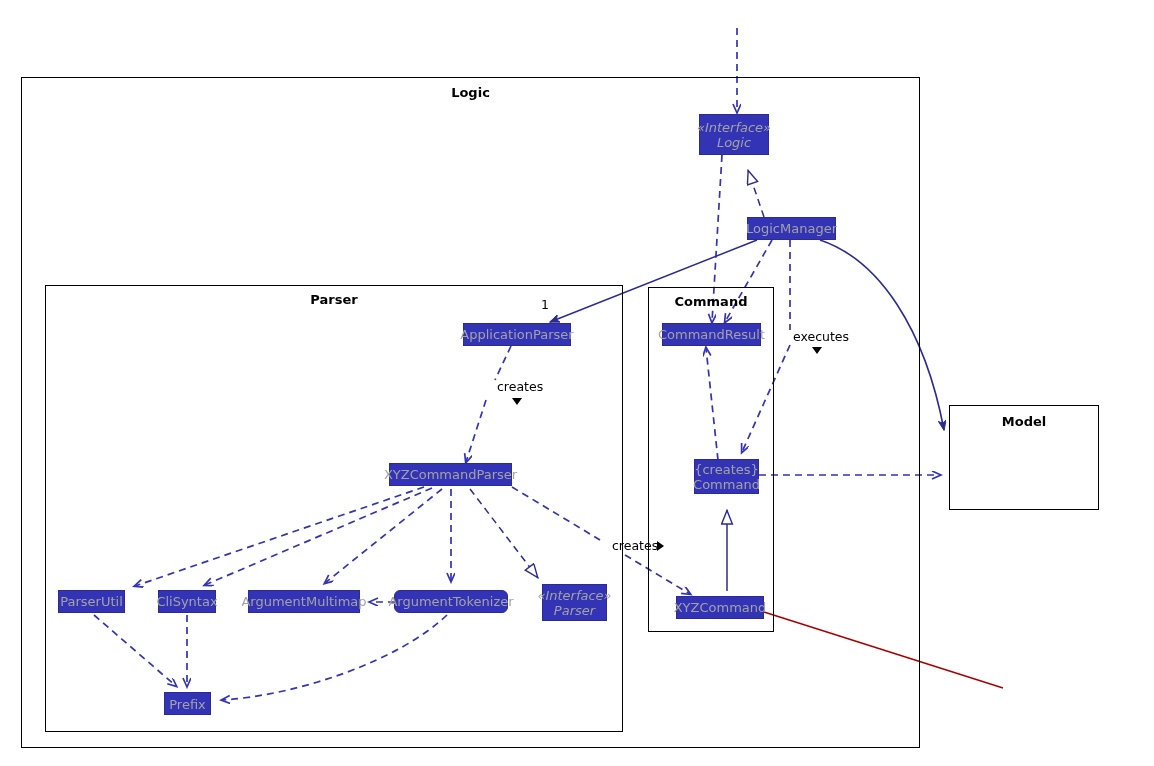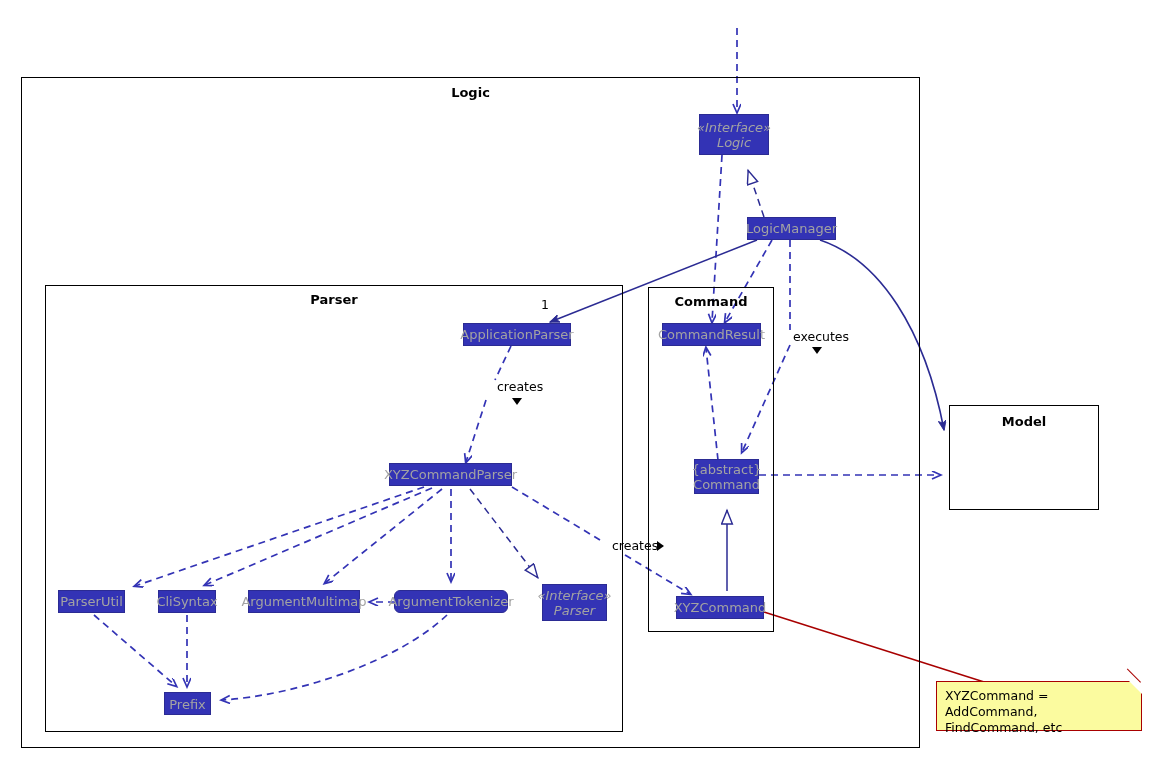--- a/index.html
+++ b/index.html
@@ -261,39 +261,33 @@
 
   <div class="cls" style="left:164px; top:692px; width:47px; height:23px;justify-content:flex-end;">
     <span class="ln">Prefix</span>
   </div>
 
   <div class="cls" style="left:662px; top:323px; width:99px; height:23px;">
     <span class="ln">CommandResult</span>
   </div>
 
   <div class="cls" style="left:694px; top:459px; width:65px; height:35px;">
-    <span class="ln">{abstract}</span>
+    <span class="ln">{creates}</span>
     <span class="ln">Command</span>
   </div>
 
   <div class="cls" style="left:676px; top:596px; width:88px; height:23px;">
     <span class="ln">XYZCommand</span>
   </div>
 
   <div class="lbl" style="left:541px; top:297px;">1</div>
 
   <div class="lbl" style="left:497px; top:379px;">creates</div>
   <div class="tri-down" style="left:512px; top:398px;"></div>
 
   <div class="lbl" style="left:612px; top:538px;">creates</div>
   <div class="tri-right" style="left:657px; top:541px;"></div>
 
   <div class="lbl" style="left:793px; top:329px;">executes</div>
   <div class="tri-down" style="left:812px; top:347px;"></div>
 
-  <div class="note" style="left:936px; top:681px; width:206px; height:50px;">
-    <div class="note-fold"></div>
-    <div class="note-fold-line"></div>
-    <div>XYZCommand = AddCommand,</div>
-    <div>FindCommand, etc</div>
-  </div>
 
 </div>
 
 </body></html>

